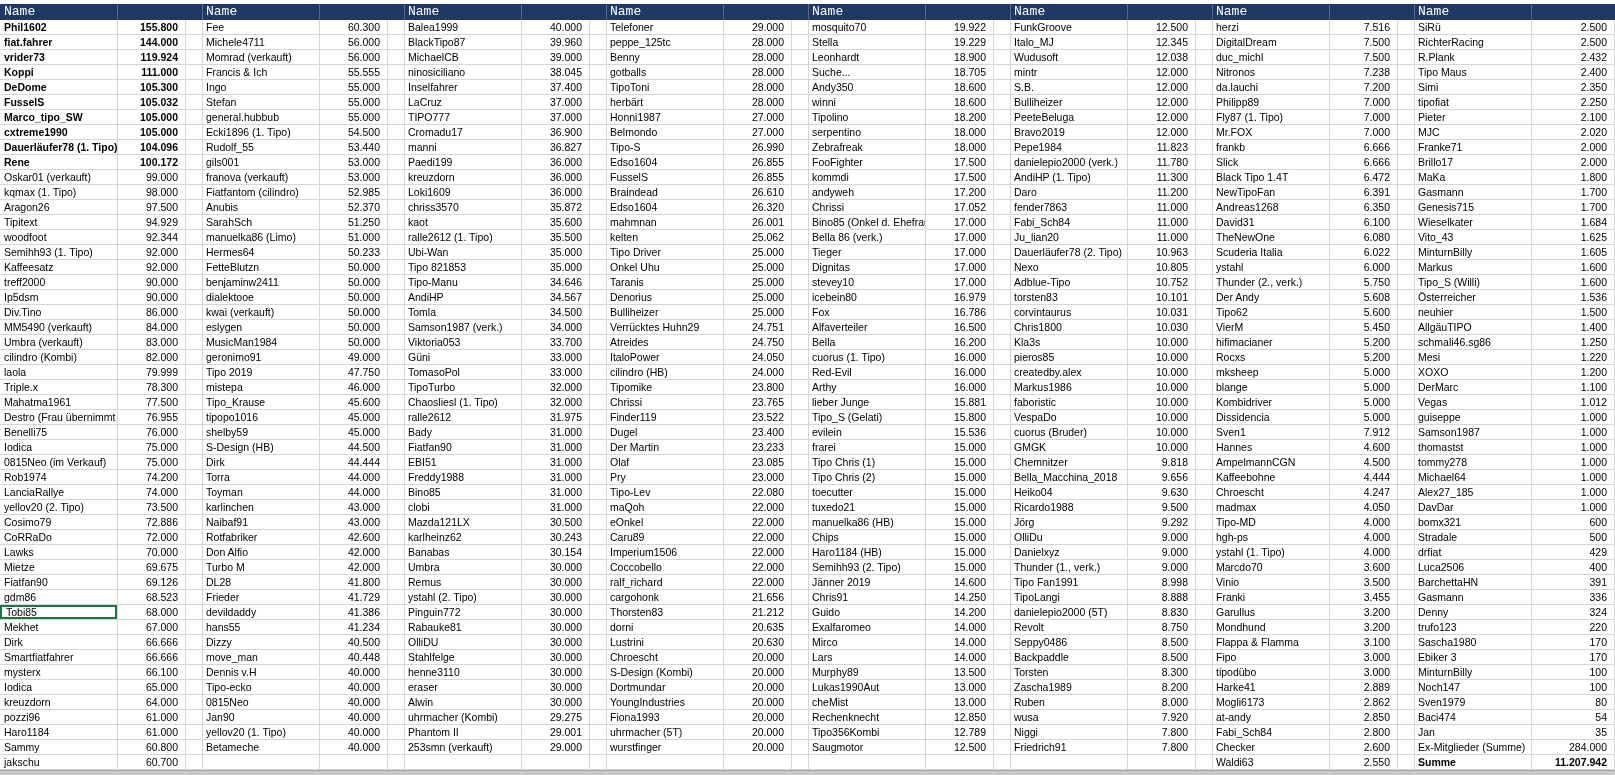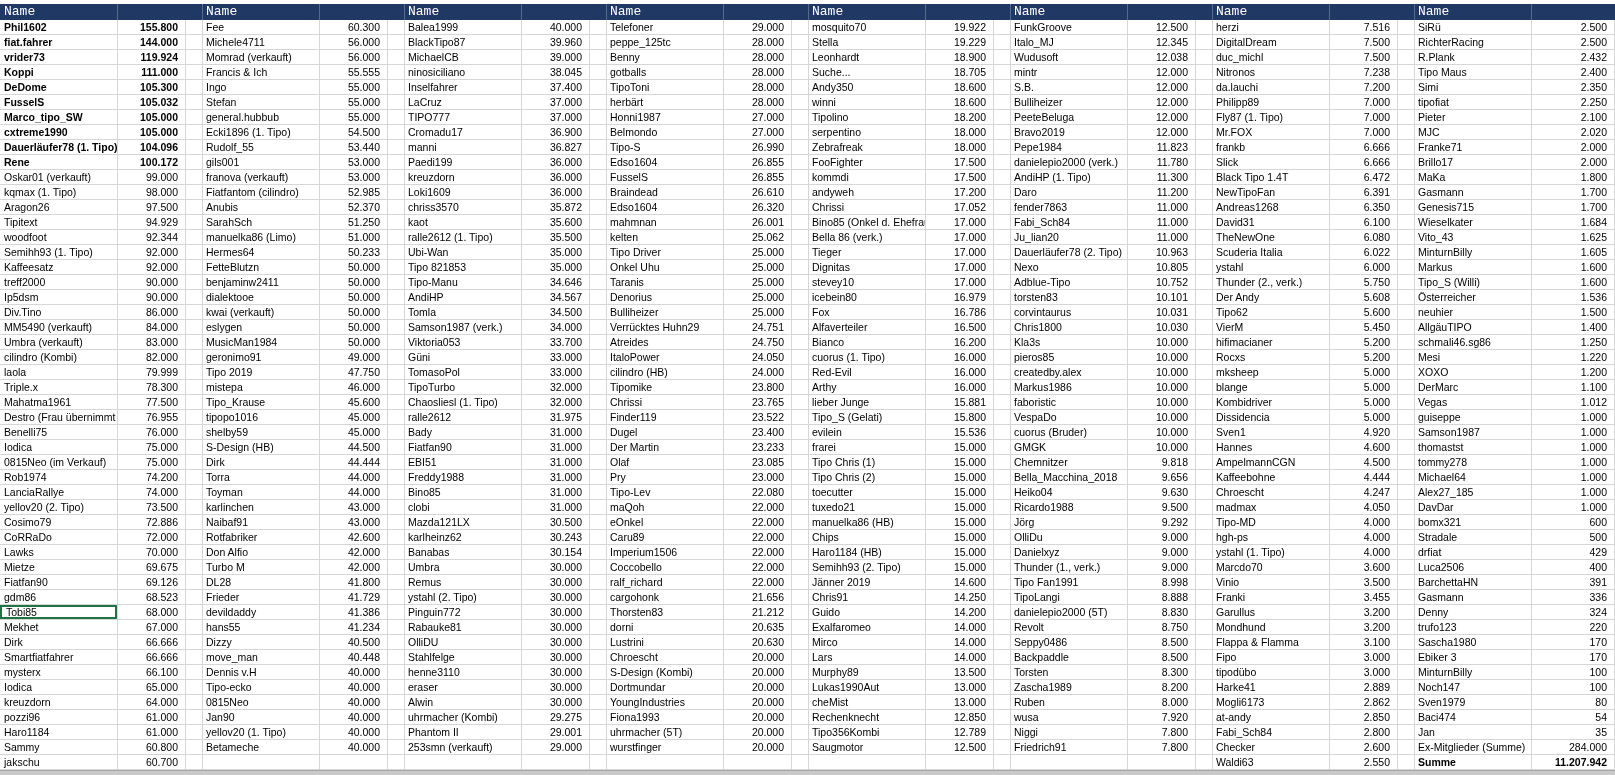--- a/index.html
+++ b/index.html
@@ -953,21 +953,21 @@
           <div class="cell name">Viktoria053</div>
           <div class="cell km">33.700</div>
           <div class="spacer"></div>
         </div>
         <div class="pair">
           <div class="cell name">Atreides</div>
           <div class="cell km">24.750</div>
           <div class="spacer"></div>
         </div>
         <div class="pair">
-          <div class="cell name">Bianco</div>
+          <div class="cell name">Bella</div>
           <div class="cell km">16.200</div>
           <div class="spacer"></div>
         </div>
         <div class="pair">
           <div class="cell name">Kla3s</div>
           <div class="cell km">10.000</div>
           <div class="spacer"></div>
         </div>
         <div class="pair">
           <div class="cell name">hifimacianer</div>
@@ -1210,21 +1210,21 @@
           <div class="cell km">15.536</div>
           <div class="spacer"></div>
         </div>
         <div class="pair">
           <div class="cell name">cuorus (Bruder)</div>
           <div class="cell km">10.000</div>
           <div class="spacer"></div>
         </div>
         <div class="pair">
           <div class="cell name">Sven1</div>
-          <div class="cell km">4.920</div>
+          <div class="cell km">7.912</div>
           <div class="spacer"></div>
         </div>
         <div class="pair last">
           <div class="cell name">Samson1987</div>
           <div class="cell km">1.000</div>
         </div>
       </div>
       <div class="row">
         <div class="pair">
           <div class="cell name">Iodica</div>

